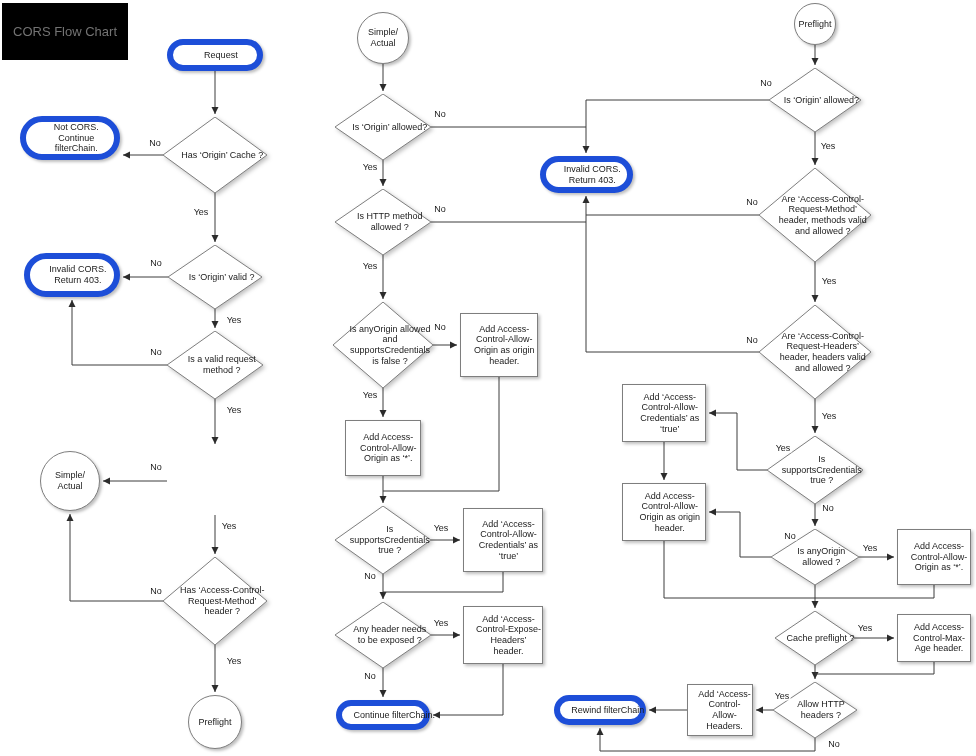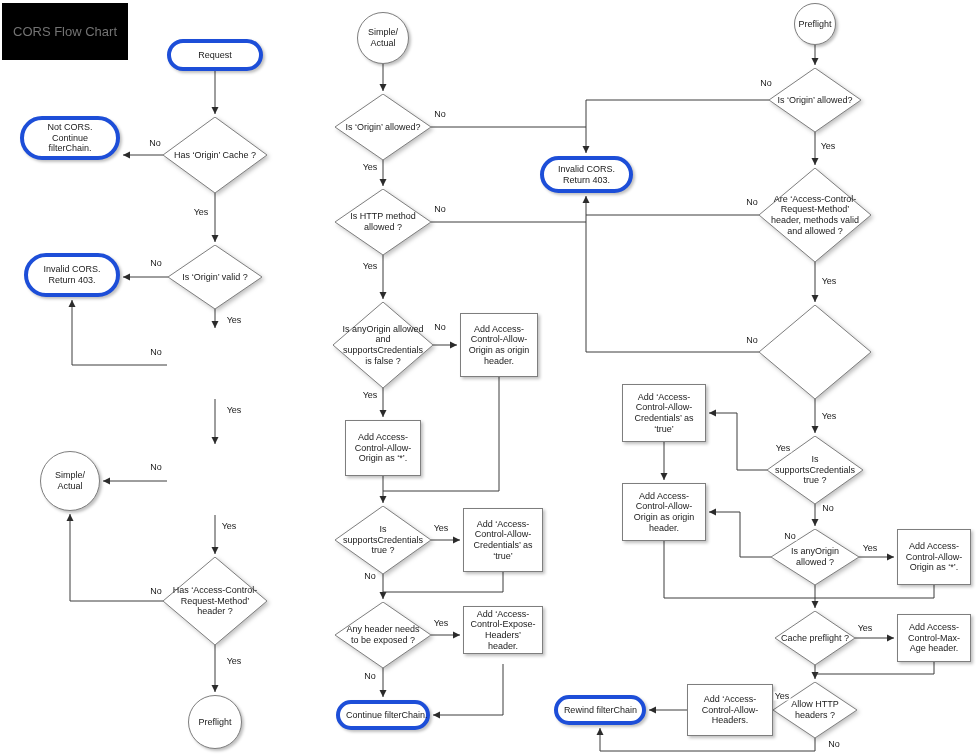--- a/index.html
+++ b/index.html
@@ -1,25 +1,25 @@
 <!DOCTYPE html>
 <html><head>
 <meta charset="utf-8">
 <style>
   *{margin:0;padding:0;box-sizing:border-box}
   html,body{background:#fff}
   body{font-family:"Liberation Sans","DejaVu Sans",sans-serif;color:#1a1a1a}
   .canvas{position:relative;width:976px;height:756px;background:#fff;overflow:hidden;outline:1px solid #c9c9c9}
   .edges{position:absolute;left:0;top:0;z-index:1}
   .edge{fill:none;stroke:#3c3c3c;stroke-width:1}
-  .node{position:absolute;z-index:2;display:flex;align-items:center;justify-content:center;text-align:center}
+  .node{position:absolute;z-index:2;display:flex;align-items:center;justify-content:flex-end;text-align:center}
   .txt{position:relative;z-index:2;font-size:9px;line-height:1.18;white-space:pre-line;overflow-wrap:anywhere;width:86%}
   .nowrap{white-space:nowrap;overflow-wrap:normal}
   .box{background:#fff;border:1px solid #7e7e7e;box-shadow:2px 2px 3px rgba(0,0,0,.25)}
-  .term{background:#fff;border:4px solid #1d4ed8;border-radius:22px;box-shadow:2px 2px 3px rgba(0,0,0,.25)}
+  .term{background:#fff;border:6px solid #1d4ed8;border-radius:22px;box-shadow:2px 2px 3px rgba(0,0,0,.25)}
   .circle{background:#fff;border:1px solid #7e7e7e;border-radius:50%;box-shadow:2px 2px 3px rgba(0,0,0,.25)}
   .circle .txt{width:100%}
   .diamond{background:transparent}
   .diamond .shape{position:absolute;left:0;top:0;width:100%;height:100%;filter:drop-shadow(2px 2px 2px rgba(0,0,0,.25));z-index:1}
   .diamond .shape polygon{fill:#fff;stroke:#7e7e7e;stroke-width:1;vector-effect:non-scaling-stroke}
   .elabel{position:absolute;z-index:3;transform:translate(-50%,-50%);font-size:9px;line-height:1;background:rgba(255,255,255,.9);padding:0 1px}
   .title{position:absolute;left:2px;top:3px;z-index:4;background:#000;color:#737373;font-size:13px;padding:21px 11px}
 </style>
 </head>
 <body>
@@ -101,20 +101,26 @@
   </div>
   <div class="node diamond" style="left:168px;top:245px;width:94px;height:64px">
     <svg class="shape" viewBox="0 0 100 100" preserveAspectRatio="none">
         <polygon points="50,0 100,50 50,100 0,50"></polygon>
       </svg>
     <span class="txt">Is ‘Origin’ valid ?</span>
   </div>
   <div class="node term" style="left:24px;top:253px;width:96px;height:44px">
     <span class="txt">Invalid CORS. Return 403.</span>
   </div>
+  <div class="node diamond" style="left:167px;top:331px;width:96px;height:68px">
+    <svg class="shape" viewBox="0 0 100 100" preserveAspectRatio="none">
+        <polygon points="50,0 100,50 50,100 0,50"></polygon>
+      </svg>
+    <span class="txt">Is a valid request method ?</span>
+  </div>
   <div class="node circle" style="left:40px;top:451px;width:60px;height:60px">
     <span class="txt">Simple/
 Actual</span>
   </div>
   <div class="node diamond" style="left:163px;top:557px;width:104px;height:88px">
     <svg class="shape" viewBox="0 0 100 100" preserveAspectRatio="none">
         <polygon points="50,0 100,50 50,100 0,50"></polygon>
       </svg>
     <span class="txt">Has ‘Access-Control-Request-Method’ header ?</span>
   </div>
@@ -158,21 +164,21 @@
   </div>
   <div class="node box" style="left:463px;top:508px;width:80px;height:64px">
     <span class="txt">Add ‘Access-Control-Allow-Credentials’ as ‘true’</span>
   </div>
   <div class="node diamond" style="left:335px;top:602px;width:96px;height:66px">
     <svg class="shape" viewBox="0 0 100 100" preserveAspectRatio="none">
         <polygon points="50,0 100,50 50,100 0,50"></polygon>
       </svg>
     <span class="txt">Any header needs to be exposed ?</span>
   </div>
-  <div class="node box" style="left:463px;top:606px;width:80px;height:48px">
+  <div class="node box" style="left:463px;top:606px;width:80px;height:58px">
     <span class="txt">Add ‘Access-Control-Expose-Headers’ header.</span>
   </div>
   <div class="node term" style="left:336px;top:700px;width:94px;height:30px">
     <span class="txt nowrap">Continue filterChain.</span>
   </div>
   <div class="node term" style="left:540px;top:156px;width:93px;height:37px">
     <span class="txt">Invalid CORS. Return 403.</span>
   </div>
 
   <div class="node circle" style="left:794px;top:3px;width:42px;height:42px">
@@ -187,20 +193,21 @@
   <div class="node diamond" style="left:759px;top:168px;width:112px;height:94px">
     <svg class="shape" viewBox="0 0 100 100" preserveAspectRatio="none">
         <polygon points="50,0 100,50 50,100 0,50"></polygon>
       </svg>
     <span class="txt">Are ‘Access-Control-Request-Method’ header, methods valid and allowed ?</span>
   </div>
   <div class="node diamond" style="left:759px;top:305px;width:112px;height:94px">
     <svg class="shape" viewBox="0 0 100 100" preserveAspectRatio="none">
         <polygon points="50,0 100,50 50,100 0,50"></polygon>
       </svg>
+    <span class="txt">Are ‘Access-Control-Request-Headers’ header, headers valid and allowed ?</span>
   </div>
   <div class="node diamond" style="left:767px;top:436px;width:96px;height:68px">
     <svg class="shape" viewBox="0 0 100 100" preserveAspectRatio="none">
         <polygon points="50,0 100,50 50,100 0,50"></polygon>
       </svg>
     <span class="txt">Is supportsCredentials true ?</span>
   </div>
   <div class="node box" style="left:622px;top:384px;width:84px;height:58px">
     <span class="txt">Add ‘Access-Control-Allow-Credentials’ as ‘true’</span>
   </div>
@@ -224,21 +231,21 @@
         <polygon points="50,0 100,50 50,100 0,50"></polygon>
       </svg>
     <span class="txt">Cache preflight ?</span>
   </div>
   <div class="node diamond" style="left:773px;top:682px;width:84px;height:56px">
     <svg class="shape" viewBox="0 0 100 100" preserveAspectRatio="none">
         <polygon points="50,0 100,50 50,100 0,50"></polygon>
       </svg>
     <span class="txt">Allow HTTP headers ?</span>
   </div>
-  <div class="node box" style="left:687px;top:684px;width:86px;height:52px">
+  <div class="node box" style="left:687px;top:684px;width:66px;height:52px">
     <span class="txt">Add ‘Access-Control-Allow-Headers.</span>
   </div>
   <div class="node term" style="left:554px;top:695px;width:92px;height:30px">
     <span class="txt nowrap">Rewind filterChain</span>
   </div>
 
   <span class="elabel" style="left:155px;top:143px">No</span>
   <span class="elabel" style="left:201px;top:212px">Yes</span>
   <span class="elabel" style="left:156px;top:263px">No</span>
   <span class="elabel" style="left:234px;top:320px">Yes</span>

